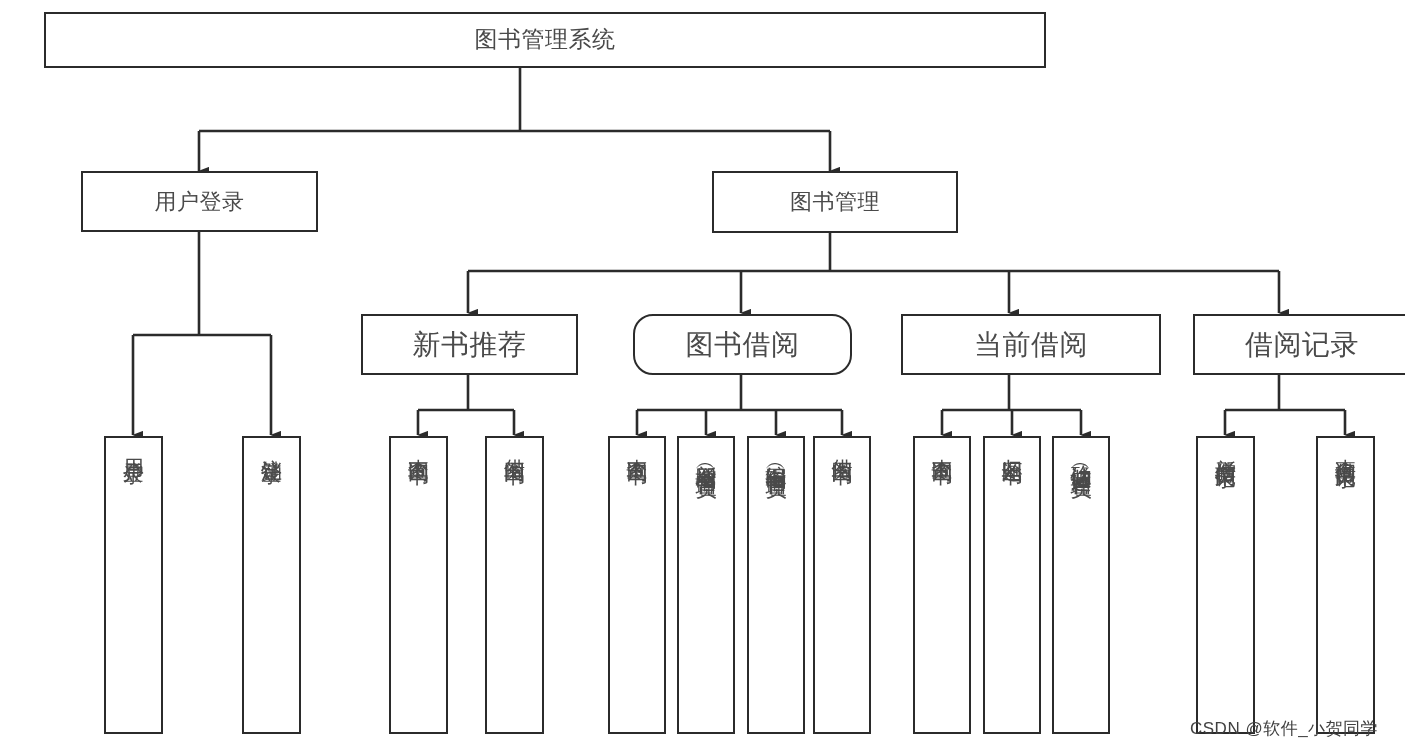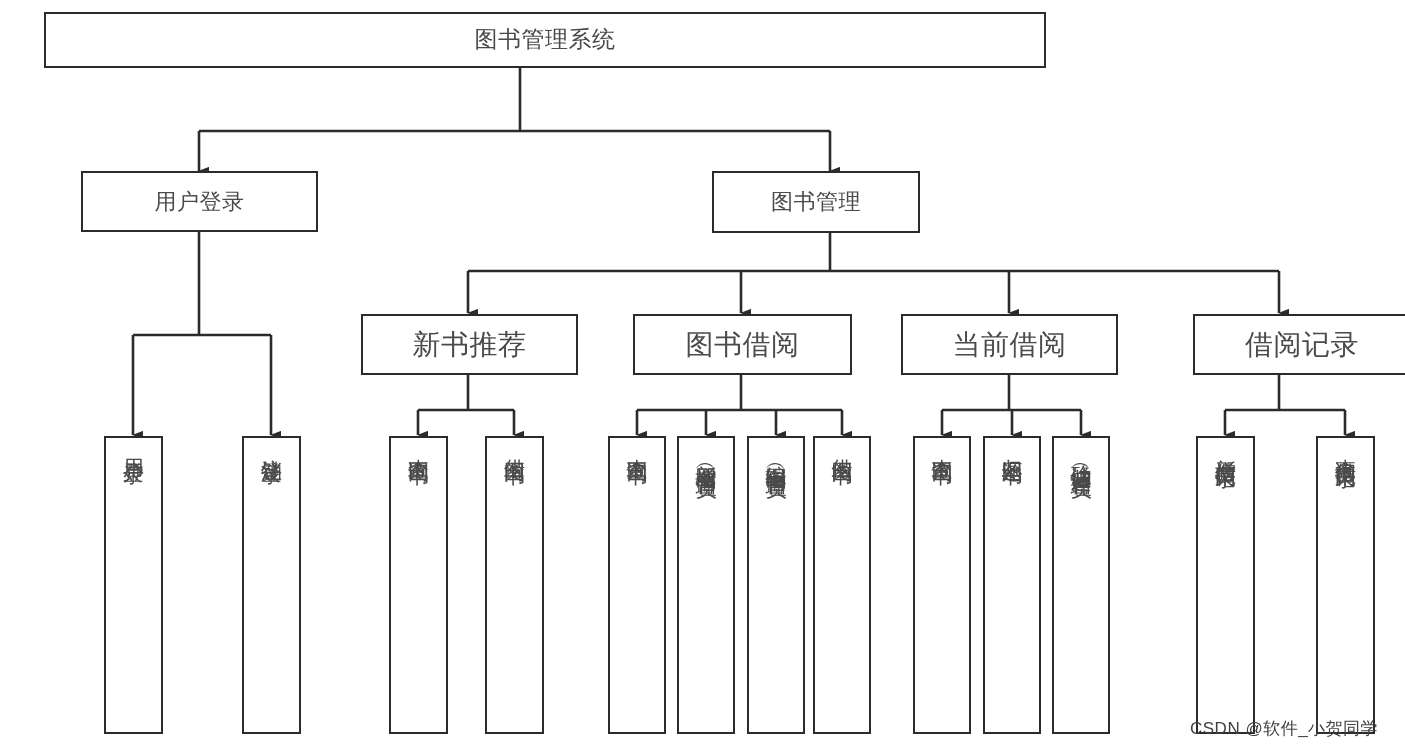--- a/index.html
+++ b/index.html
@@ -140,31 +140,31 @@
     </g>
   </svg>
 
   <div class="node-box node-root" style="left:20px; top:12px; width:1002px; height:56px;margin-left:24px;">
     <span class="node-label">图书管理系统</span>
   </div>
 
   <div class="node-box node-l2" style="left:81px; top:171px; width:237px; height:61px;">
     <span class="node-label">用户登录</span>
   </div>
-  <div class="node-box node-l2" style="left:712px; top:171px; width:208px; height:62px;">
+  <div class="node-box node-l2" style="left:712px; top:171px; width:246px; height:62px;">
     <span class="node-label">图书管理</span>
   </div>
 
   <div class="node-box node-l3" style="left:361px; top:314px; width:217px; height:61px;">
     <span class="node-label">新书推荐</span>
   </div>
-  <div class="node-box node-l3" style="left:633px; top:314px; width:219px; height:61px;">
+  <div class="node-box node-l3" style="left:633px; top:314px; width:219px; height:61px;border-radius:20px;">
     <span class="node-label">图书借阅</span>
   </div>
-  <div class="node-box node-l3" style="left:901px; top:314px; width:217px; height:61px;">
+  <div class="node-box node-l3" style="left:901px; top:314px; width:260px; height:61px;">
     <span class="node-label">当前借阅</span>
   </div>
   <div class="node-box node-l3" style="left:1170px; top:314px; width:218px; height:61px;margin-left:23px;">
     <span class="node-label">借阅记录</span>
   </div>
 
   <div class="node-box node-leaf" style="left:104px; top:436px; width:59px; height:298px;">
     <span class="node-label">用户登录</span>
   </div>
   <div class="node-box node-leaf" style="left:242px; top:436px; width:59px; height:298px;">

